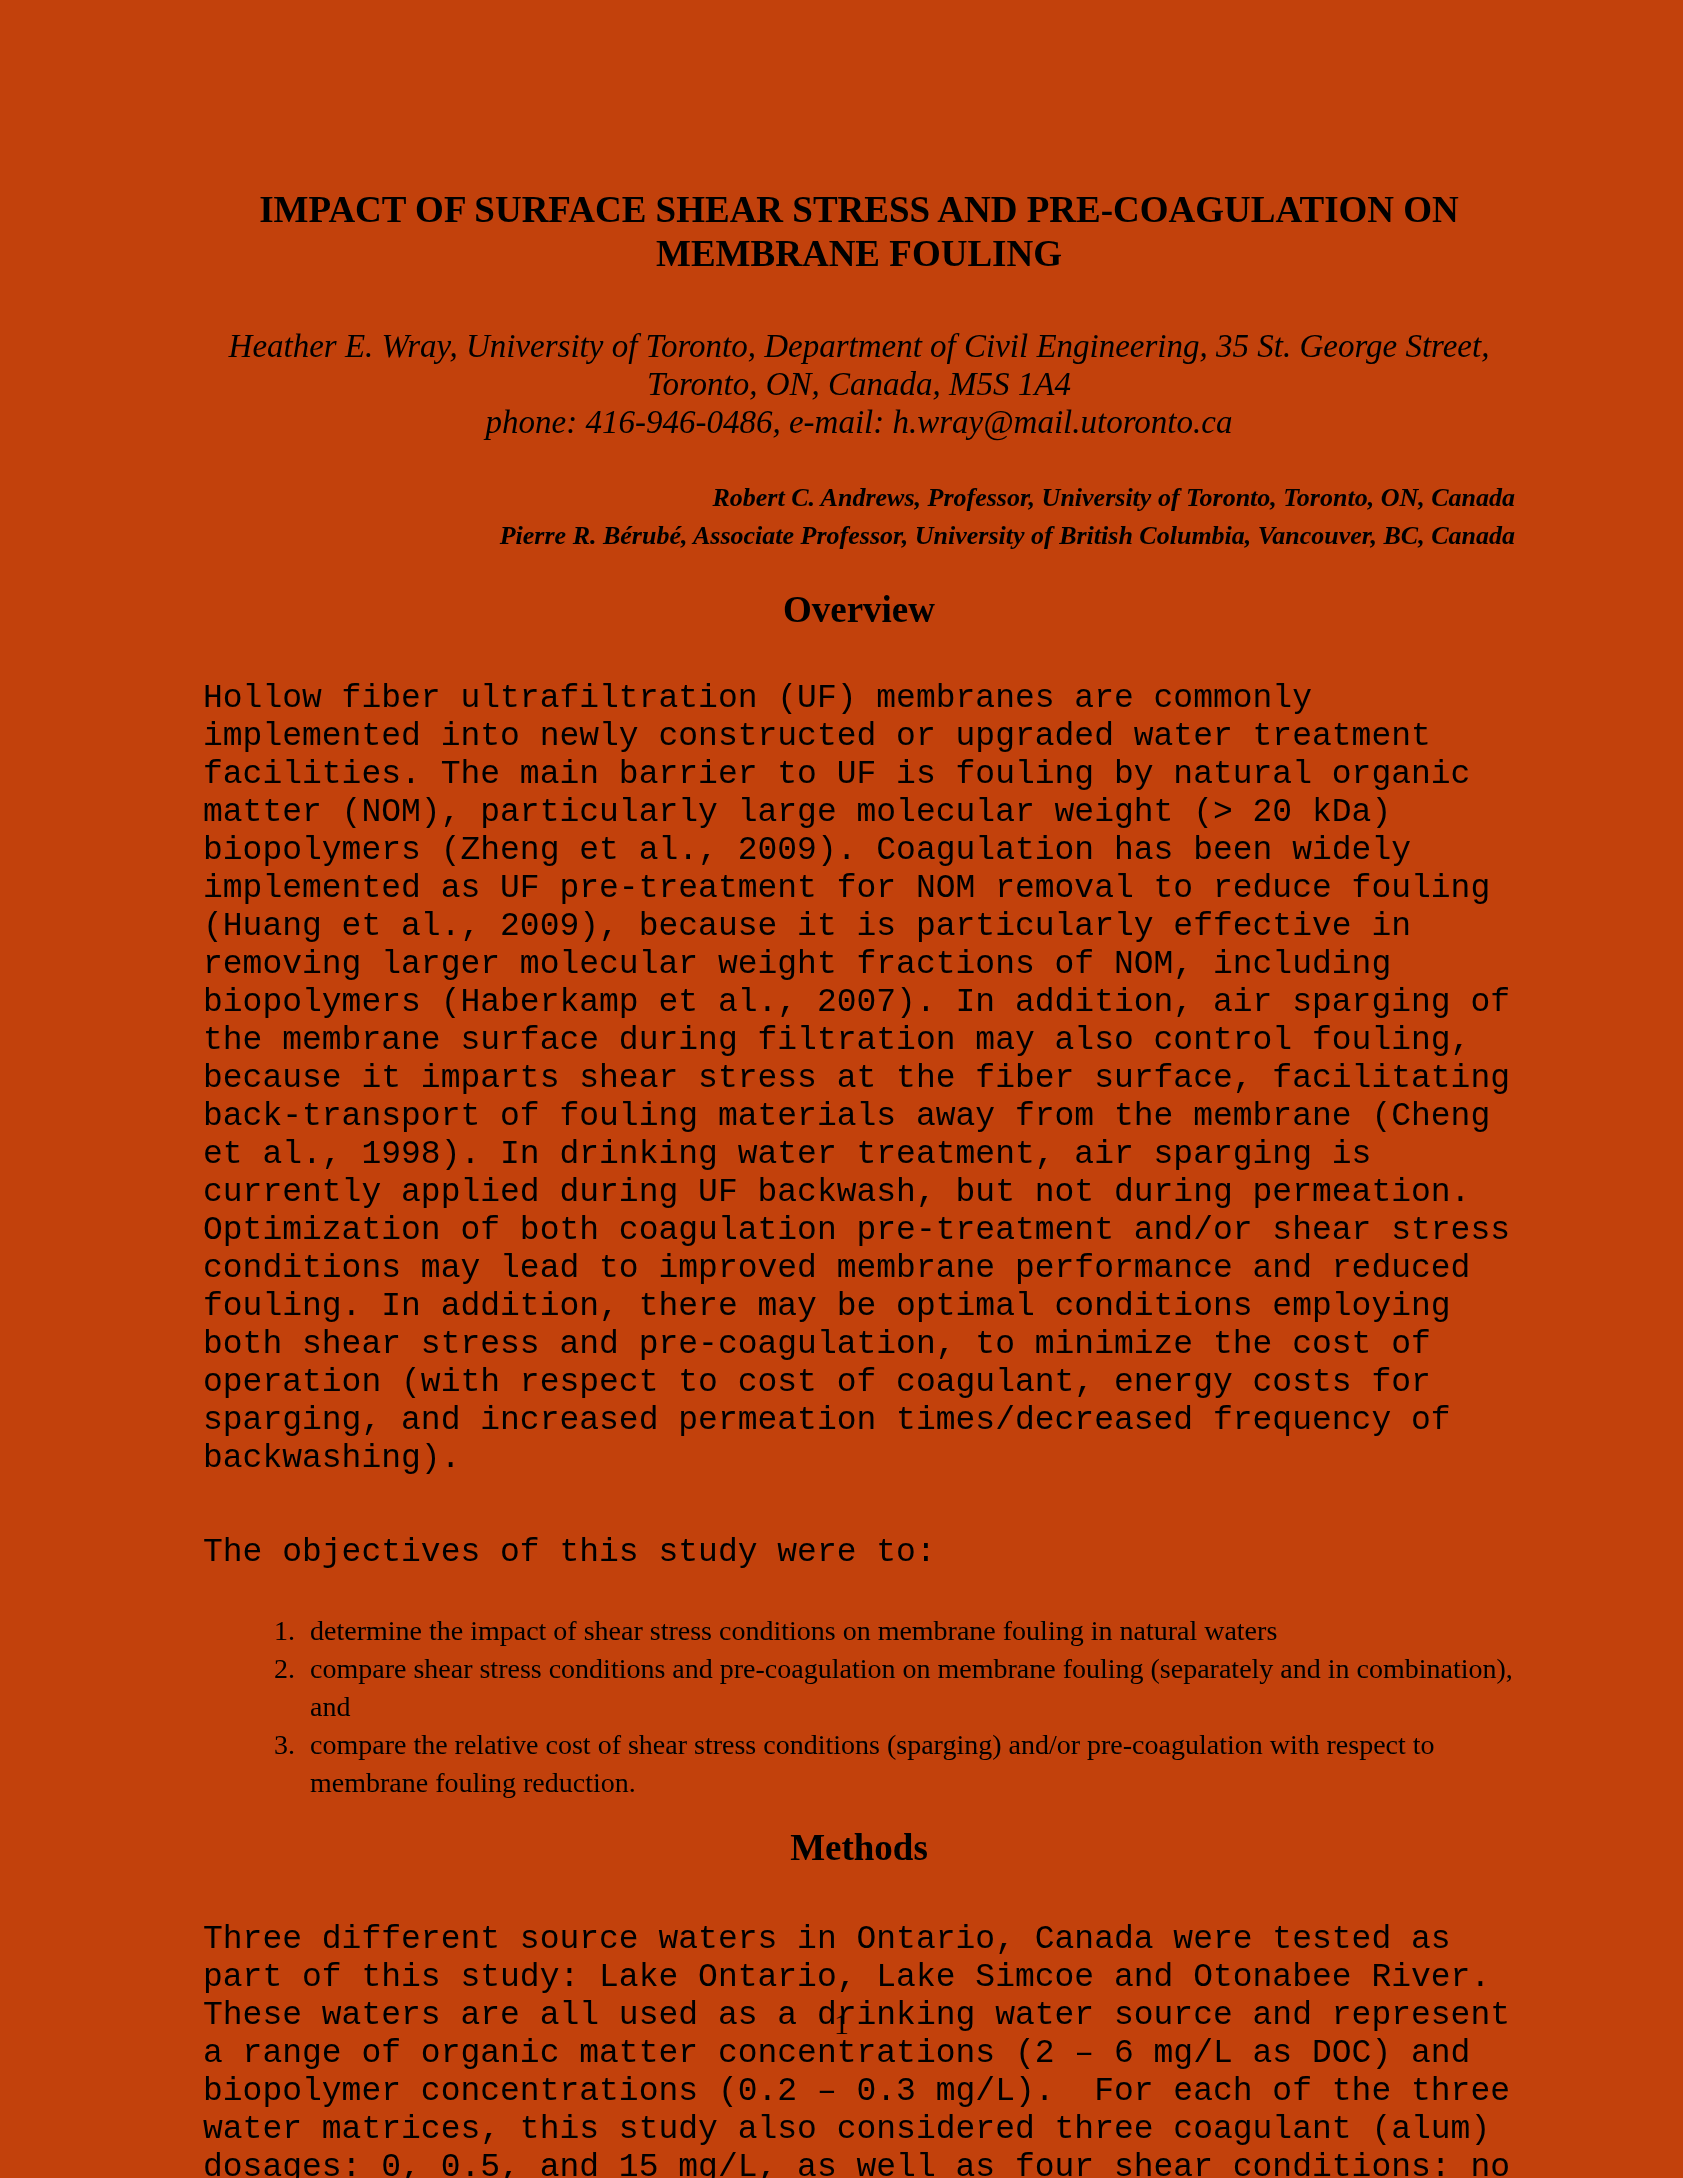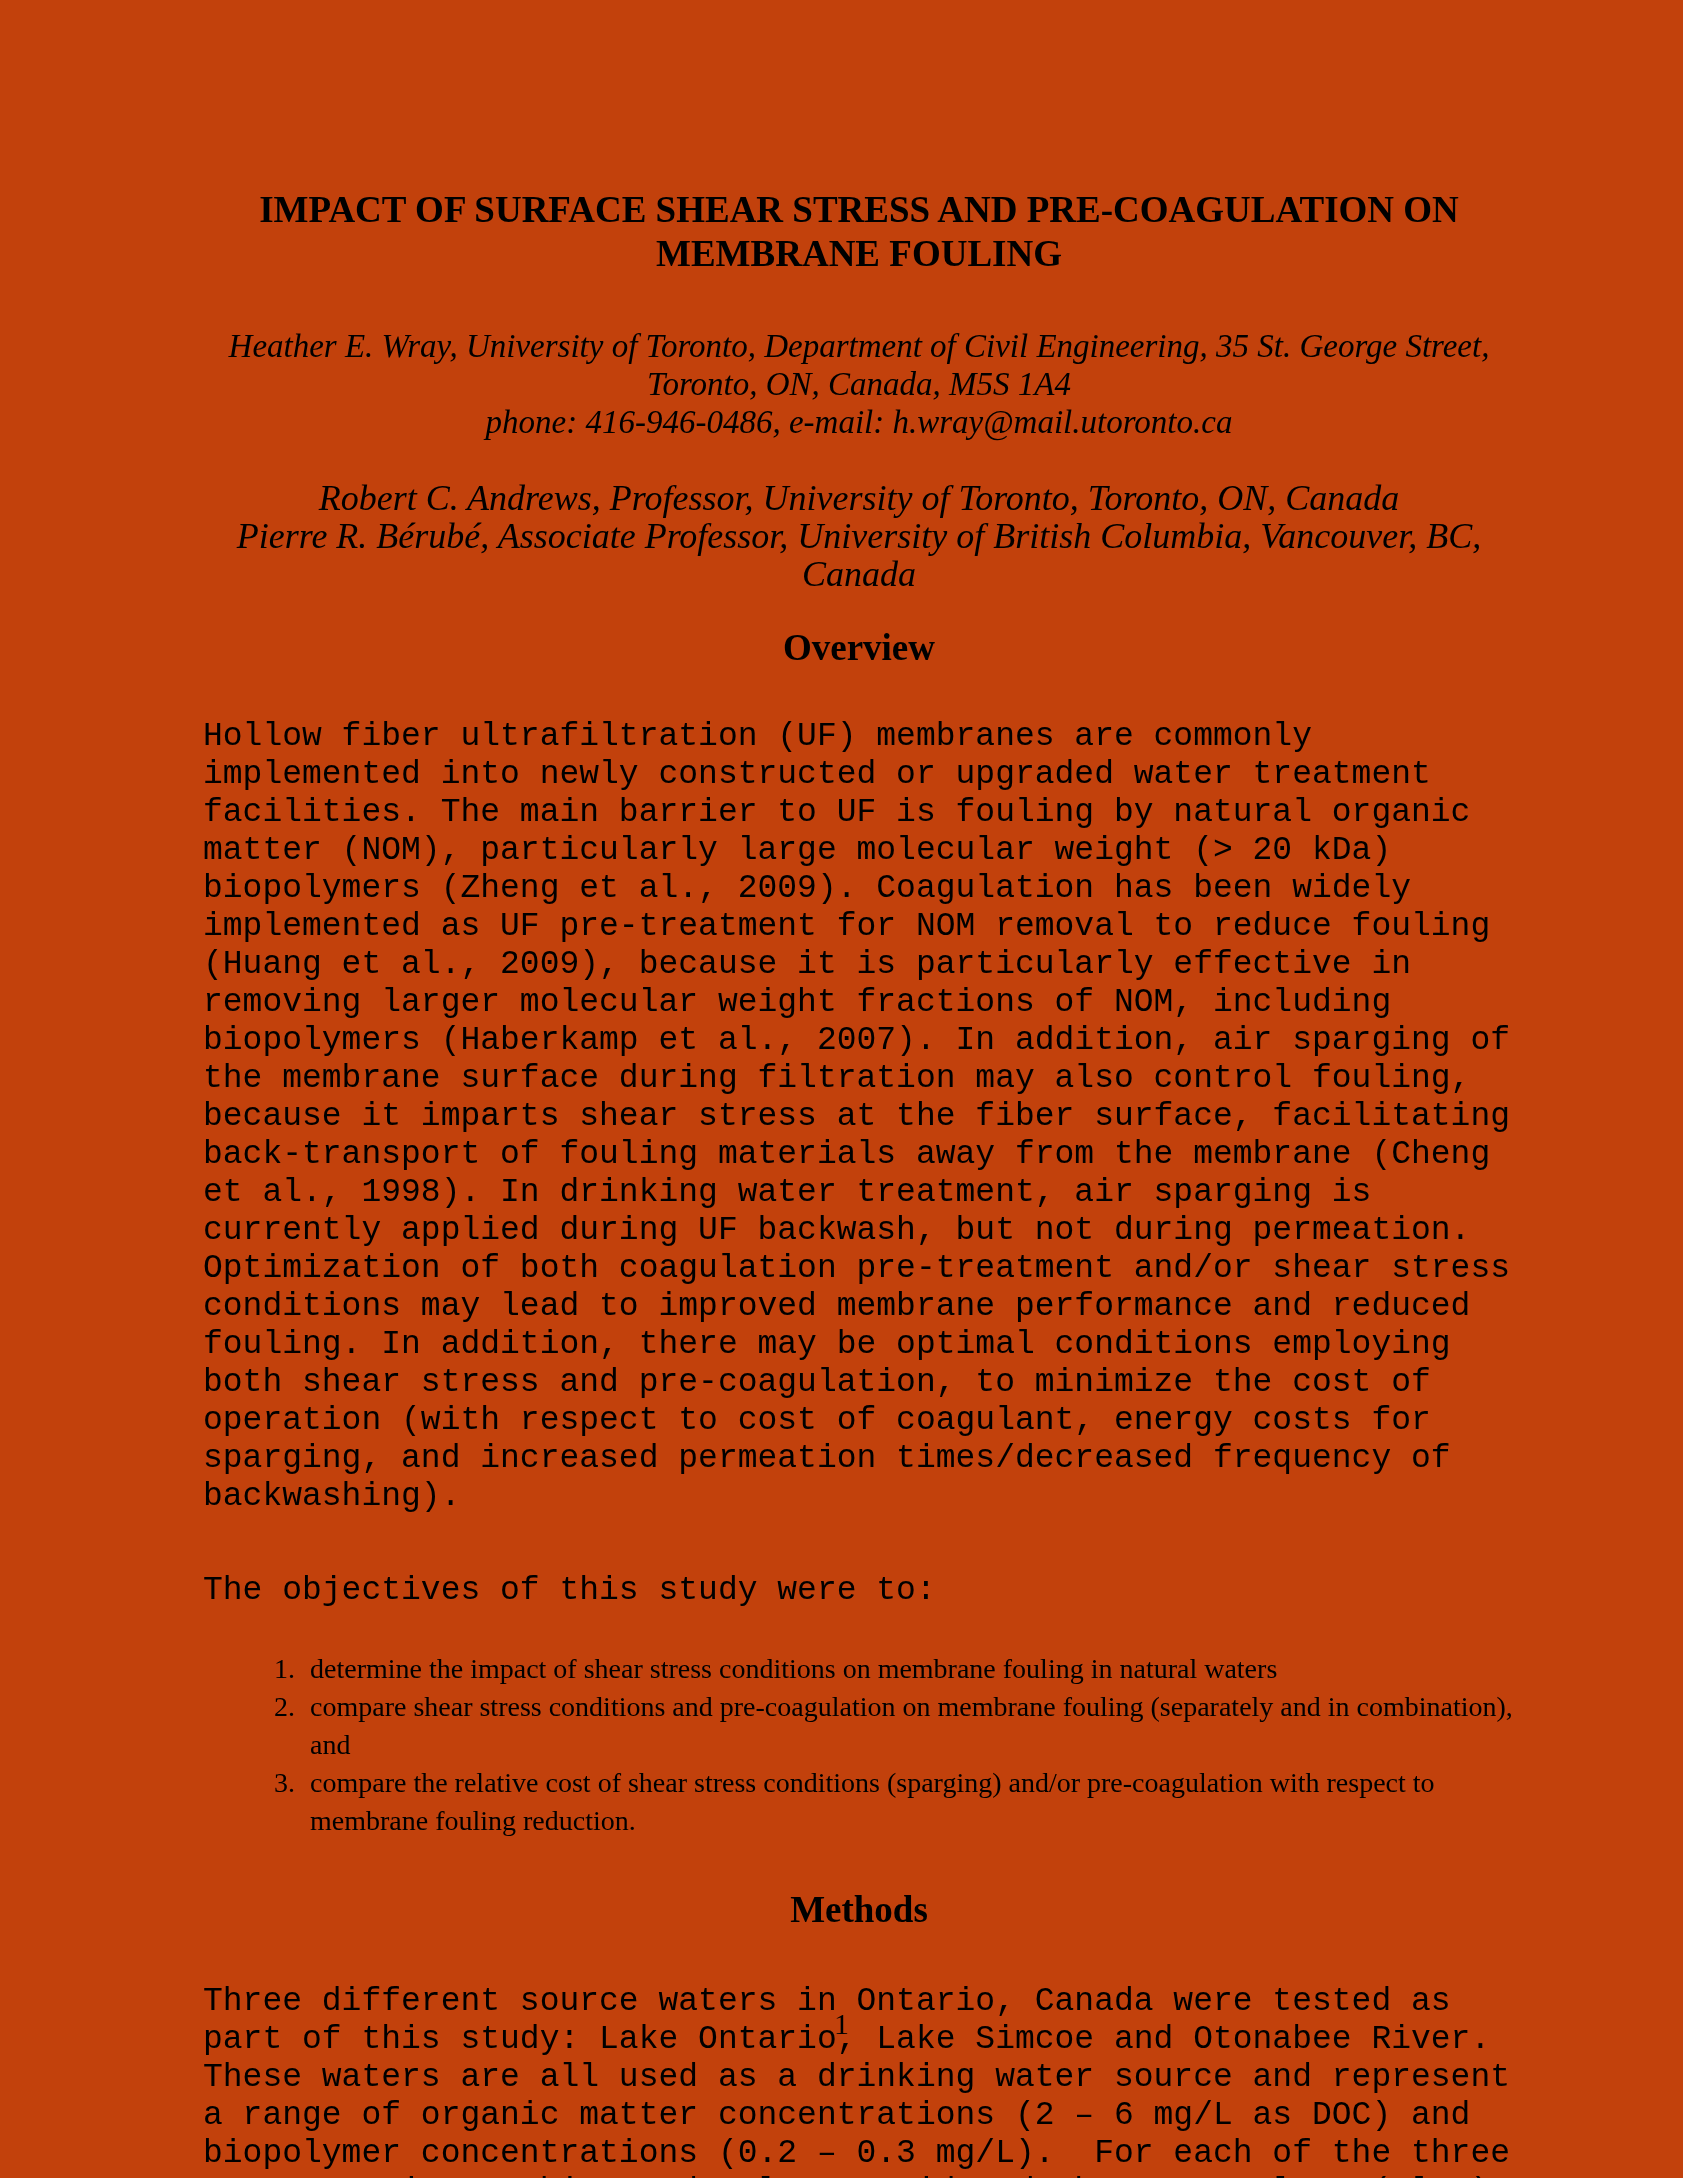--- a/index.html
+++ b/index.html
@@ -30,33 +30,34 @@
   }
   .author-block {
     margin-top: 51px;
     text-align: center;
     font-style: italic;
     font-size: 33px;
     line-height: 38px;
   }
   .coauthor-block {
     margin-top: 38px;
-    text-align: center;
+    text-align: right;
     font-style: italic;
-    font-size: 36px;
+    font-size: 26px;
     line-height: 38px;
+    font-weight: bold;
   }
   .section-heading {
     text-align: center;
     font-weight: bold;
     font-size: 37px;
     line-height: 44px;
   }
   .heading-overview { margin-top: 33px; }
-  .heading-methods  { margin-top: 48px; }
+  .heading-methods  { margin-top: 24px; }
   .body-par {
     font-size: 33px;
     line-height: 38px;
     text-align: left;
     white-space: pre-wrap;
     font-family: Liberation Mono, monospace;
   }
   .overview-par { margin-top: 48px; }
   .objectives-intro { margin-top: 56px; }
   .methods-par { margin-top: 51px; }

